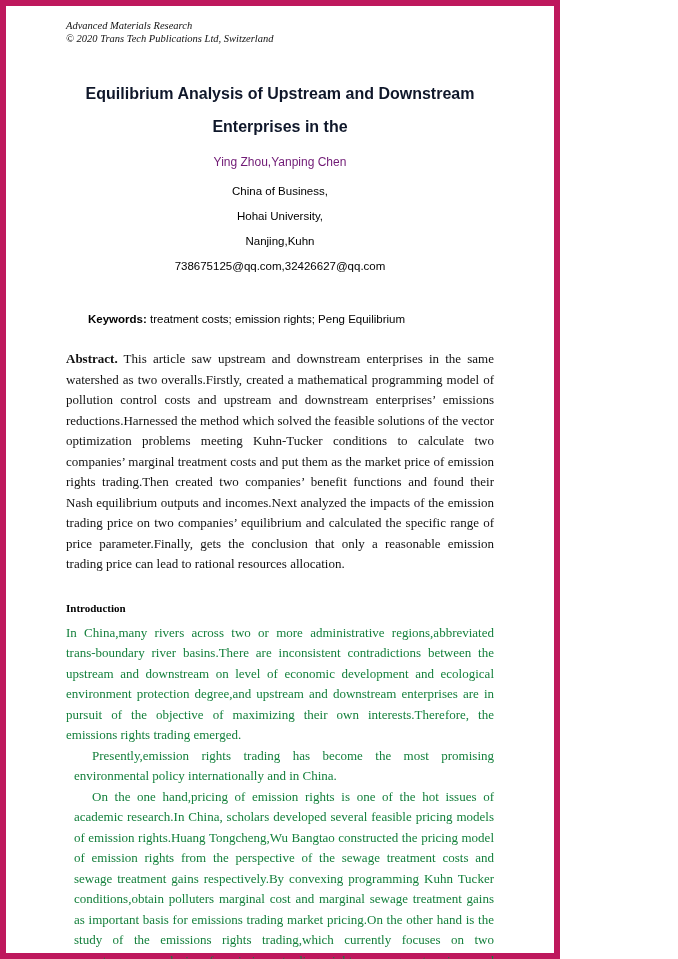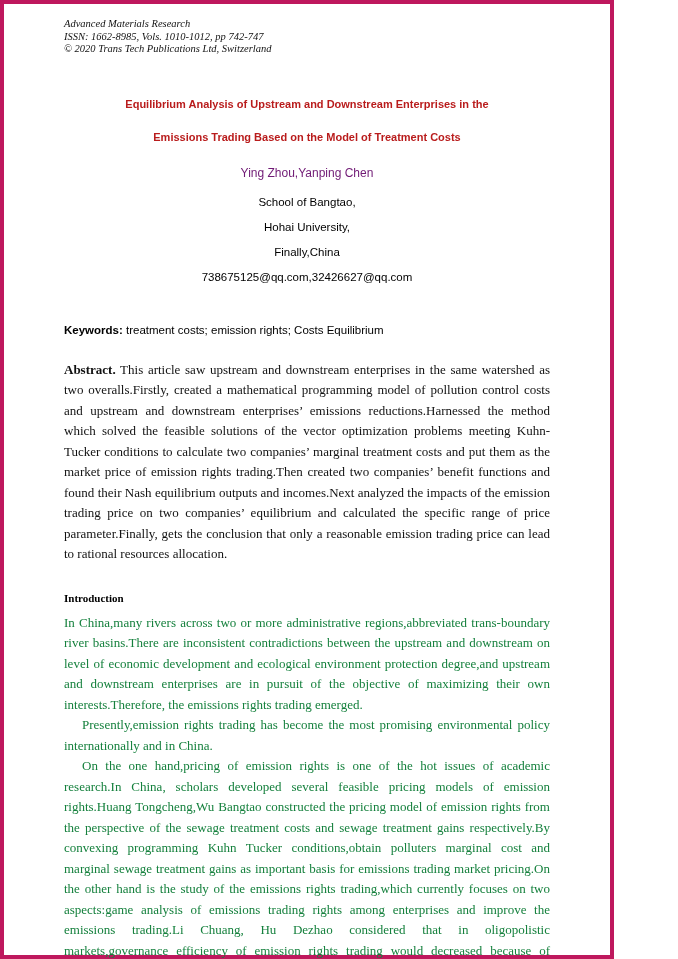--- a/index.html
+++ b/index.html
@@ -1,95 +1,93 @@
 <!DOCTYPE html>
 <html><head>
 <meta charset="utf-8">
 <style>
   * { margin: 0; padding: 0; box-sizing: border-box; }
   html, body { background: #ffffff; }
   body { width: 678px; height: 959px; overflow: hidden; }
   .page {
-    width: 614px; height: 959px;
+    width: 560px; height: 959px;
     background: #ffffff;
     padding: 14px 60px 10px 60px;
     color: #111;
-    border: 4px solid #be185d;
+    border: 6px solid #be185d;
   }
   
   .hdr { display: flex; justify-content: space-between; align-items: flex-start; }
   .hdr-col { font-family: "Liberation Serif", serif; font-style: italic; font-size: 10.5px; line-height: 12.5px; color: #111; }
   .hdr-right { text-align: right; }
   
   .title-block { margin-top: 32px; text-align: center; }
   .title-line {
     font-family: "Liberation Sans", sans-serif;
-    font-weight: bold; font-size: 11px; line-height: 33px; color: #b91c1c;
+    font-weight: bold; font-size: 16px; line-height: 33px; color: #0f172a;
   }
   .authors {
     margin-top: 12px; text-align: center;
     font-family: "Liberation Sans", sans-serif; font-size: 12px; color: #701a75;
   }
   .affil { margin-top: 10px; text-align: center; }
   .affil-line {
     font-family: "Liberation Sans", sans-serif; font-size: 11.5px; line-height: 25px; color: #000;
   }
   
   .keywords {
     margin-top: 34px;
     font-family: "Liberation Sans", sans-serif; font-size: 11.5px; color: #000;
   }
-  .keywords .lbl { font-weight: bold; }
+  .keywords .lbl { font-weight: bold; margin-left: 22px; }
   
   .abstract {
     margin-top: 24px;
     font-family: "Liberation Serif", serif; font-size: 13px; line-height: 20.5px;
     text-align: justify; color: #111;
   }
   .abstract .lbl { font-weight: bold; }
   .section-heading {
     margin-top: 27px;
     font-family: "Liberation Serif", serif; font-weight: bold; font-size: 11px; color: #000;
   }
   .para {
     font-family: "Liberation Serif", serif; font-size: 13px; line-height: 20.5px;
     text-align: justify; color: #15803d;
   }
   .para.first { margin-top: 9px; }
-  .para.indent { text-indent: 18px; }
+  .para.indent { text-indent: 18px; margin-left: 8px; }
 </style>
 </head>
 <body>
 
 <div class="page">
 
   <div class="hdr">
     <div class="hdr-col hdr-left">
       <div>Advanced Materials Research</div>
-      <div>ISSN: 1662-8985, Vols. 1010-1012, pp 742-747</div>
       <div>© 2020 Trans Tech Publications Ltd, Switzerland</div>
     </div>
   </div>
 
   <div class="title-block">
     <div class="title-line">Equilibrium Analysis of Upstream and Downstream Enterprises in the</div>
-    <div class="title-line">Emissions Trading Based on the Model of Treatment Costs</div>
   </div>
 
   <div class="authors">Ying Zhou,Yanping Chen</div>
 
   <div class="affil">
-    <div class="affil-line">School of Bangtao,</div>
+    <div class="affil-line">China of Business,</div>
     <div class="affil-line">Hohai University,</div>
-    <div class="affil-line">Finally,China</div>
+    <div class="affil-line">Nanjing,Kuhn</div>
     <div class="affil-line">738675125@qq.com,32426627@qq.com</div>
   </div>
 
   <div class="keywords">
-    <span class="lbl">Keywords:</span><span> treatment costs; emission rights; Costs Equilibrium</span>
+    <span class="lbl">Keywords:</span><span> treatment costs; emission rights; Peng Equilibrium</span>
   </div>
 
   <div class="abstract">
     <span class="lbl">Abstract.</span><span> This article saw upstream and downstream enterprises in the same watershed as two overalls.Firstly, created a mathematical programming model of pollution control costs and upstream and downstream enterprises’ emissions reductions.Harnessed the method which solved the feasible solutions of the vector optimization problems meeting Kuhn-Tucker conditions to calculate two companies’ marginal treatment costs and put them as the market price of emission rights trading.Then created two companies’ benefit functions and found their Nash equilibrium outputs and incomes.Next analyzed the impacts of the emission trading price on two companies’ equilibrium and calculated the specific range of price parameter.Finally, gets the conclusion that only a reasonable emission trading price can lead to rational resources allocation.</span>
   </div>
 
   <div class="section-heading">Introduction</div>
 
   <div class="para first">In China,many rivers across two or more administrative regions,abbreviated trans-boundary river basins.There are inconsistent contradictions between the upstream and downstream on level of economic development and ecological environment protection degree,and upstream and downstream enterprises are in pursuit of the objective of maximizing their own interests.Therefore, the emissions rights trading emerged.</div>
   <div class="para indent">Presently,emission rights trading has become the most promising environmental policy internationally and in China.</div>

